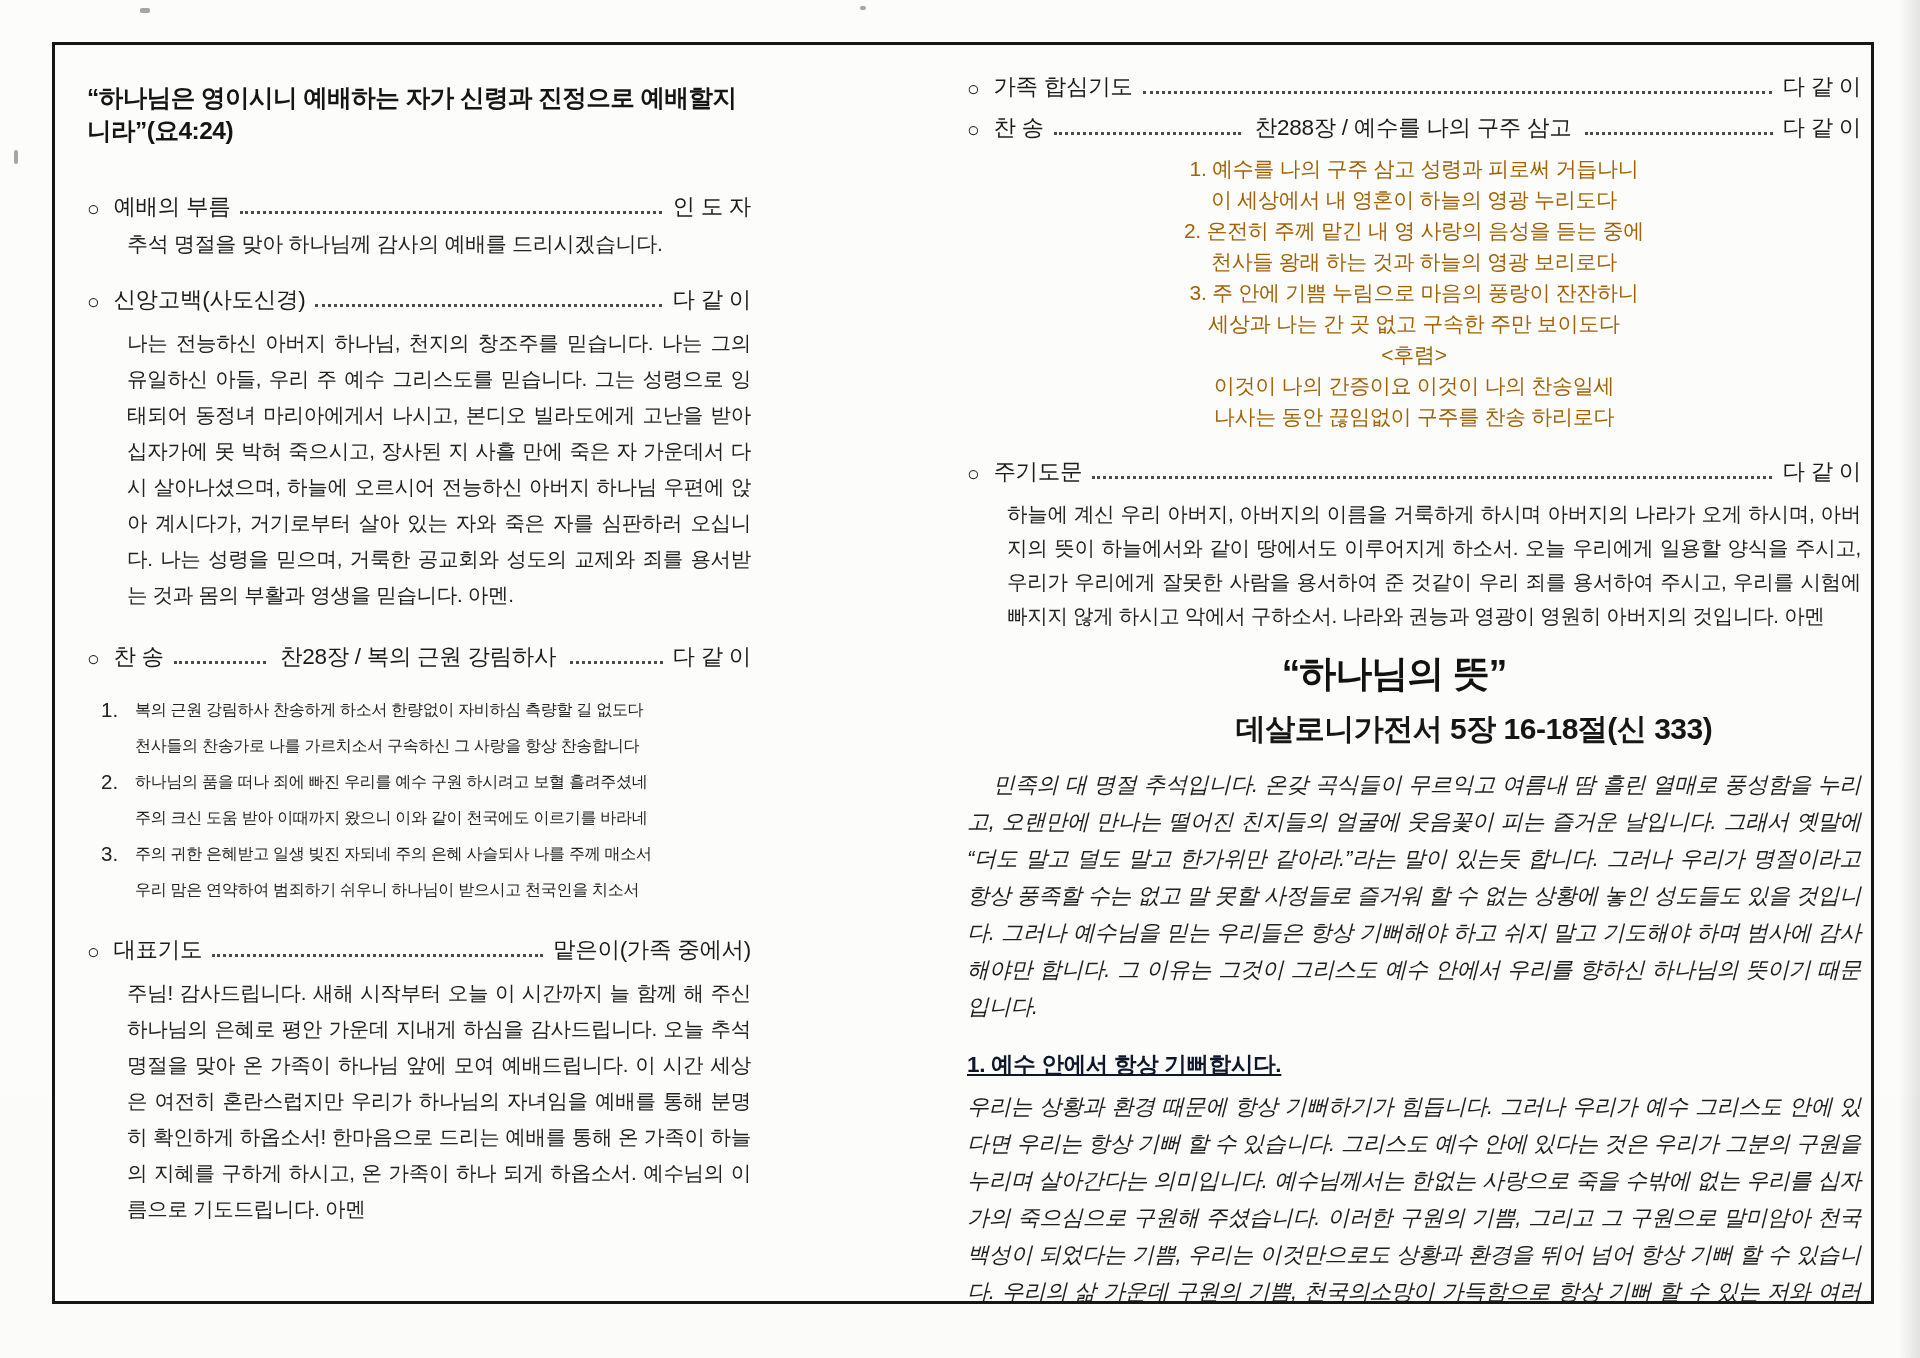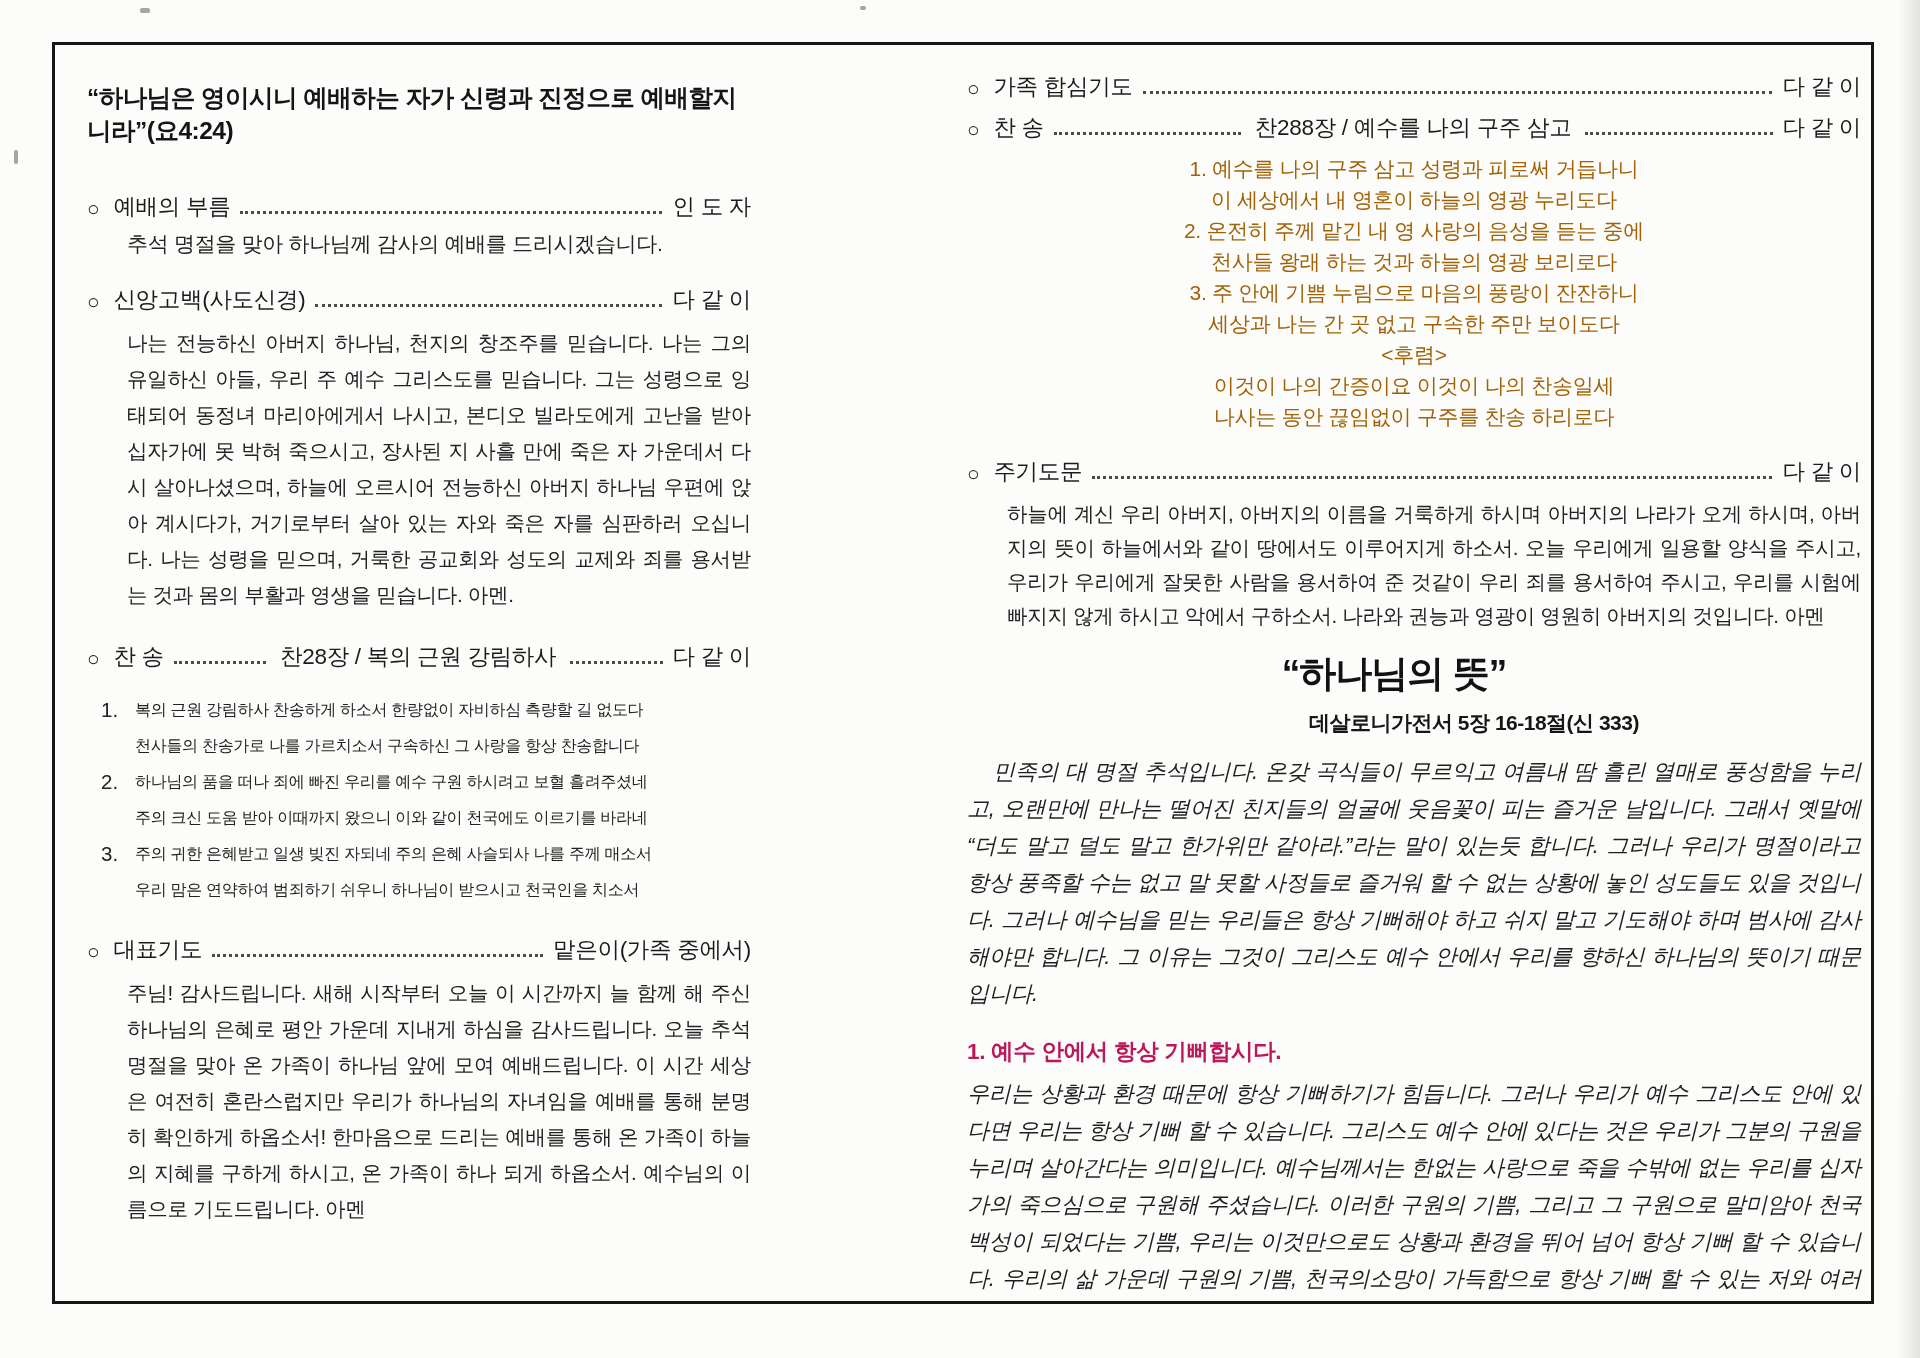--- a/index.html
+++ b/index.html
@@ -56,30 +56,30 @@
 
   
   .hymn288{margin:2px 0 24px 0;}
   .hl{text-align:center;font-size:21px;line-height:31px;letter-spacing:-0.3px;color:#a16207;}
   .rbody{font-size:20.5px;line-height:34px;}
   .sermon-title{
     text-align:center;font-weight:bold;font-size:37px;letter-spacing:-1px;
     margin:16px 40px 10px 0;color:#121212;
   }
   .sermon-ref{
-    text-align:center;font-weight:bold;font-size:21px;letter-spacing:-0.5px;
+    text-align:center;font-weight:bold;font-size:30px;letter-spacing:-0.5px;
     margin:0 0 16px 120px;color:#161616;
   }
   .para{
     font-size:22px;line-height:37px;text-align:justify;
     letter-spacing:-0.3px;color:#1e1e1e;margin-bottom:24px;font-style:italic;
   }
   .para.ind{text-indent:26px;}
   .pheading{font-weight:bold;font-size:22.5px;letter-spacing:-0.3px;
-    margin:4px 0 8px 0;color:#be185d;}
+    margin:4px 0 8px 0;color:#0f172a;text-decoration:underline;}
 </style>
 </head>
 <body>
 
 <div class="page">
   <div class="speck" style="left:140px;top:8px;width:10px;height:5px;"></div>
   <div class="speck" style="left:860px;top:6px;width:6px;height:4px;"></div>
   <div class="speck" style="left:14px;top:150px;width:4px;height:14px;"></div>
   <div class="edge-shadow"></div>
 

